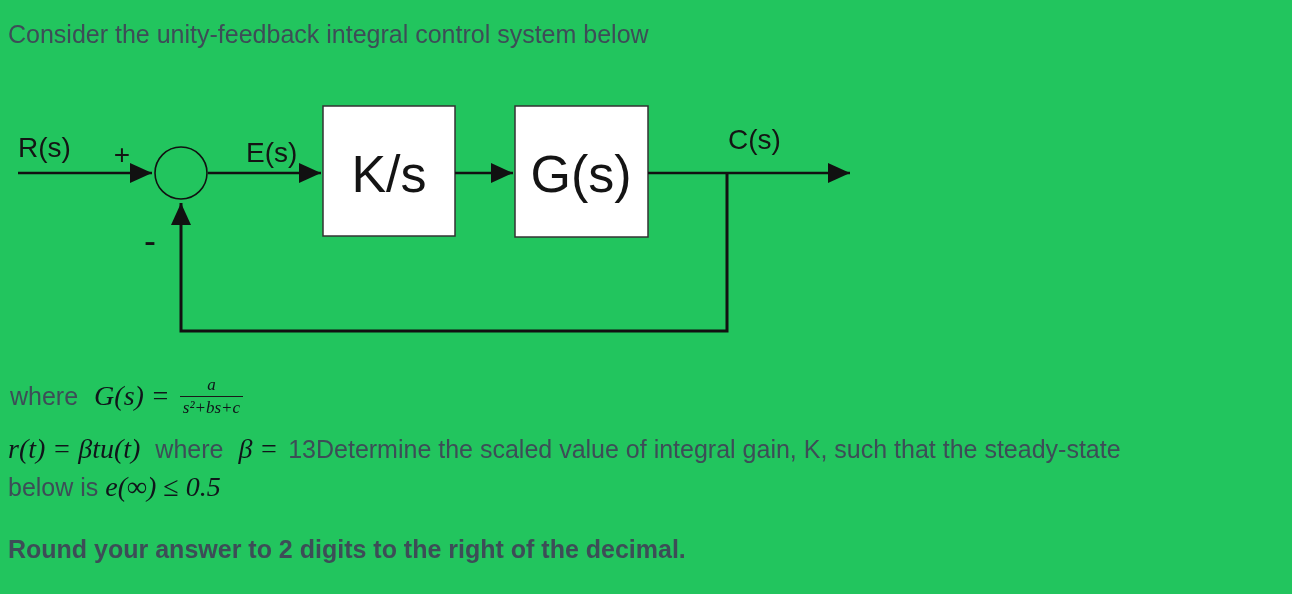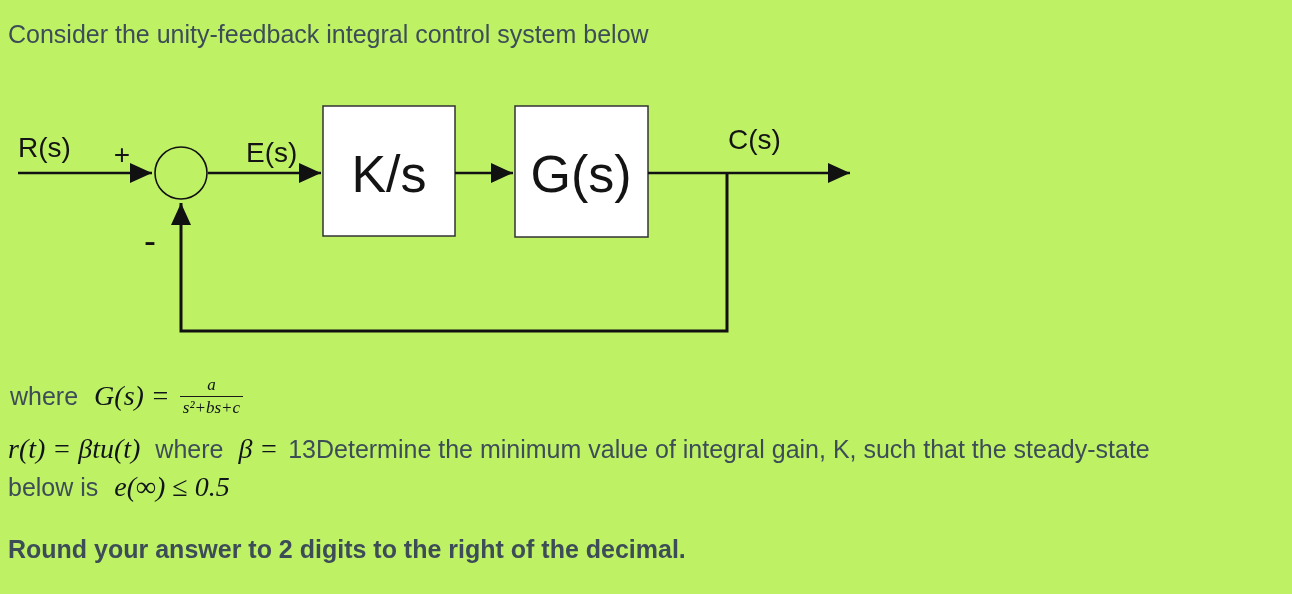--- a/index.html
+++ b/index.html
@@ -1,20 +1,20 @@
 <!DOCTYPE html>
 <html><head>
 <meta charset="utf-8">
 <style>
   html, body { margin: 0; padding: 0; background: #ffffff; }
   .page {
     position: relative;
     width: 1292px;
     height: 594px;
-    background: #bef264;
+    background: #22c55e;
     font-family: "Liberation Sans", sans-serif;
     color: #3d4d57;
     overflow: hidden;
   }
   .title {
     position: absolute;
     left: 8px;
     top: 20px;
     font-size: 25px;
     font-weight: 400;
@@ -61,21 +61,21 @@
     font-size: 17px;
     line-height: 1.15;
     margin-right: 12px;
   }
   .frac .den { border-top: 1.5px solid #1a1a1a; padding: 1px 3px 0 3px; text-align: right; }
   .frac .num { padding: 0 3px 1px 3px; }
   .line2 { top: 430px; line-height: 38px; }
   .line2 .mid { margin: 0 8px; }
   .line2 .beta { margin-right: 3px; }
   .line3 { top: 468px; line-height: 38px; }
-  .line3 .math { margin-left: 9px; }
+  .line3 .math { }
   .line4 { top: 535px; font-weight: bold; }
 </style>
 </head>
 <body>
 
 <div class="page">
 
   <div class="title">Consider the unity-feedback integral control system below</div>
 
   <svg class="diagram" width="880" height="350" viewBox="0 0 880 350">
@@ -115,21 +115,21 @@
     <span class="frac">
       <span class="num">a</span>
       <span class="den">s²+bs+c</span>
     </span>
   </div>
 
   <div class="bodyline line2">
     <span class="math">r(t) = βtu(t)</span>
     <span class="mid">where</span>
     <span class="math beta">β =</span>
-    <span>13Determine the minimum value of integral gain, K, such that the steady-state</span>
+    <span>13Determine the scaled value of integral gain, K, such that the steady-state</span>
   </div>
 
   <div class="bodyline line3">
     <span>below is</span>
     <span class="math">e(∞) ≤ 0.5</span>
   </div>
 
   <div class="bodyline line4">Round your answer to 2 digits to the right of the decimal.</div>
 
 </div>

